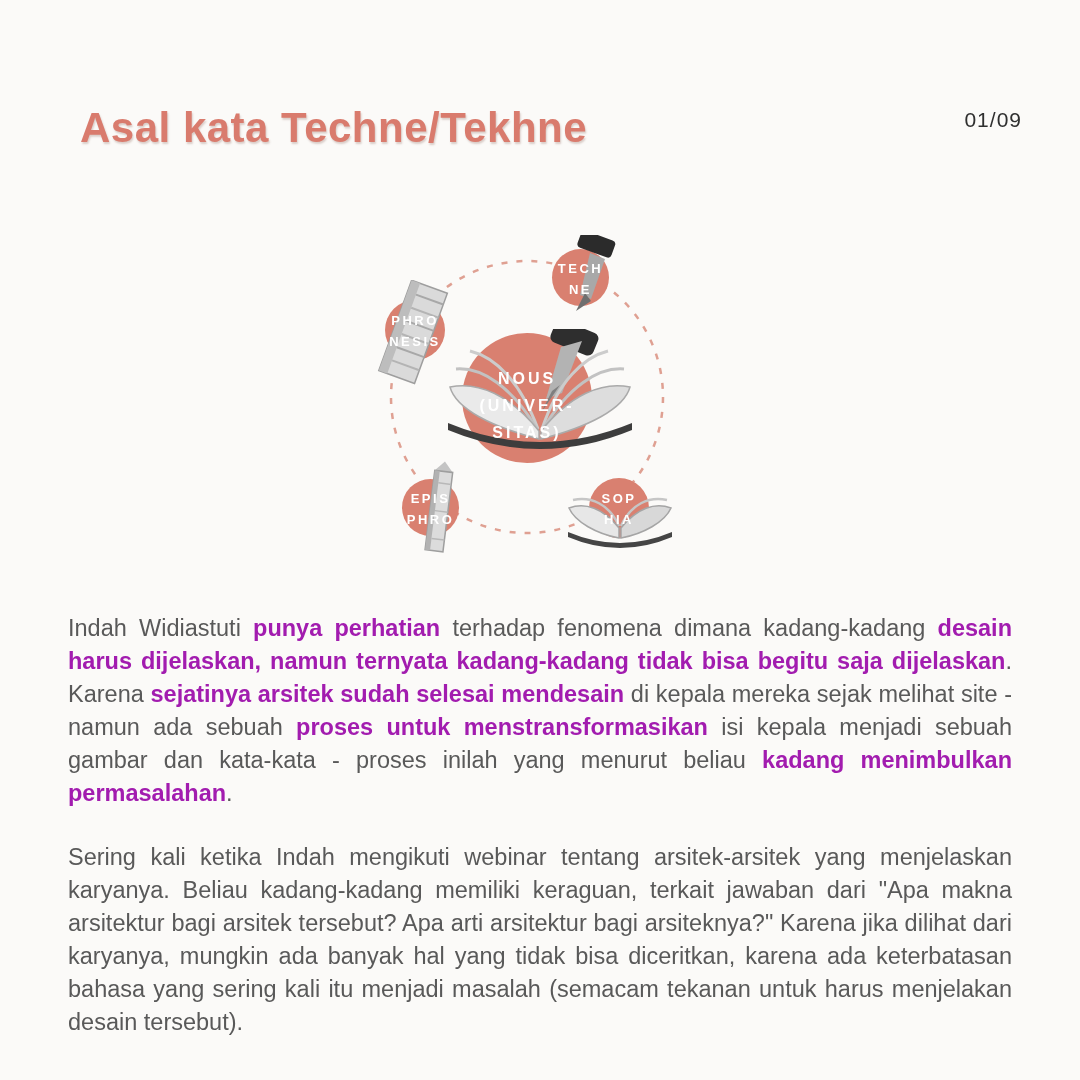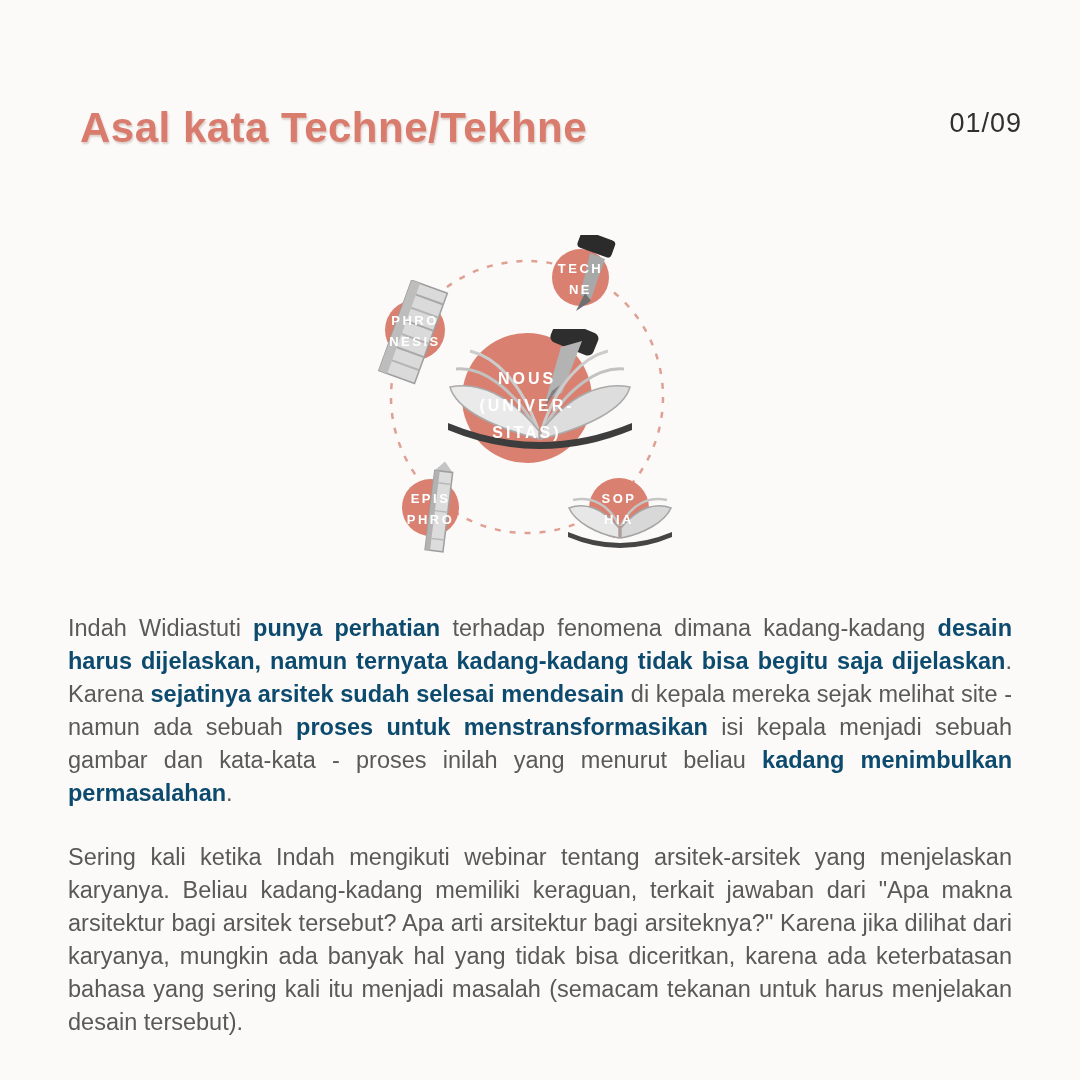--- a/index.html
+++ b/index.html
@@ -14,21 +14,21 @@
   
   .title{
     position:absolute;left:80px;top:104px;
     font-size:42px;font-weight:700;
     color:#D97B6D;
     letter-spacing:0.5px;
     text-shadow:1px 2px 2px rgba(120,70,60,0.25);
   }
   .page-number{
     position:absolute;right:70px;top:108px;
-    font-size:27px;color:#2f2f2f;
+    font-size:21px;color:#2f2f2f;
     letter-spacing:1px;
   }
   
   .diagram{position:absolute;left:0;top:0;width:1080px;height:1080px;pointer-events:none;}
   .ring{position:absolute;left:387px;top:257px;z-index:1;}
   .node{position:absolute;z-index:2;}
   .circle{
     position:absolute;border-radius:50%;
     background:#D98070;
   }
@@ -66,21 +66,21 @@
   .img-sophia{left:-24px;top:14px;}
 
   
   .body-text{
     position:absolute;left:68px;top:612px;width:944px;
     font-size:23.5px;line-height:33px;
     color:#595959;
     text-align:justify;
   }
   .body-text p{margin:0 0 31px 0;}
-  .body-text b{font-weight:700;color:#0c4a6e;}
+  .body-text b{font-weight:700;color:#a21caf;}
 </style>
 </head>
 <body>
 
 <div class="slide">
 
   <div class="title">Asal kata Techne/Tekhne</div>
   <div class="page-number">01/09</div>
 
   <div class="diagram">

